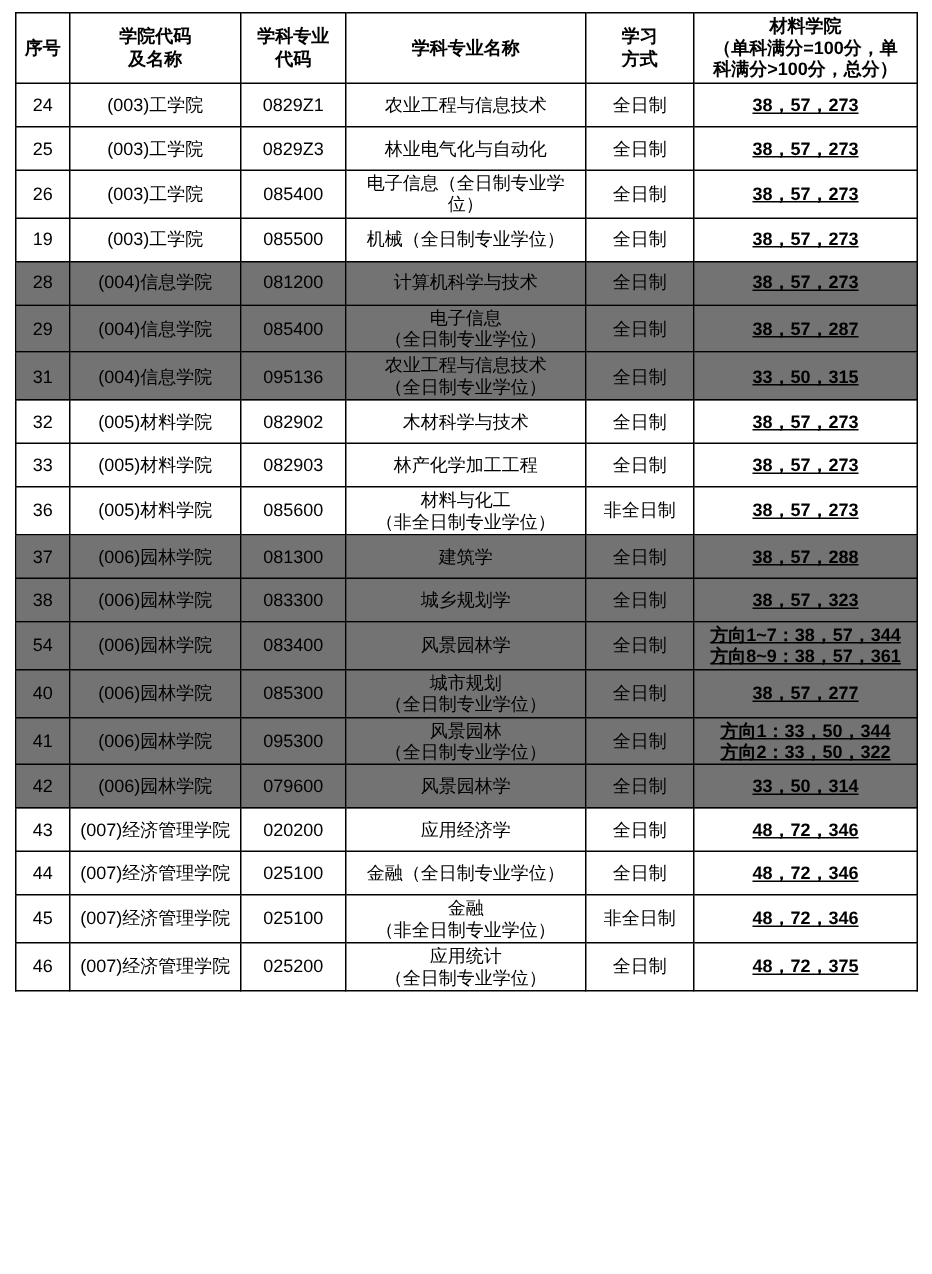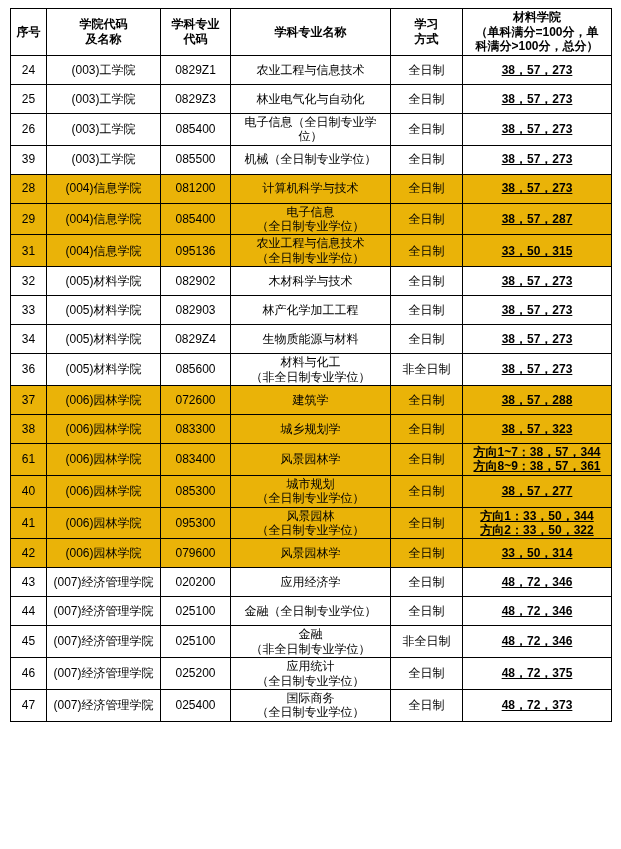--- a/index.html
+++ b/index.html
@@ -38,21 +38,21 @@
     padding: 4px 2px;
   }
   col.c-seq { width: 36px; }
   col.c-college { width: 114px; }
   col.c-code { width: 70px; }
   col.c-major { width: 160px; }
   col.c-mode { width: 72px; }
   col.c-score { width: 149px; }
 
   tbody tr.shaded td {
-    background: #eab308;
+    background: #737373;
   }
   td.score {
     font-weight: bold;
     font-size: 12.5px;
     text-decoration: underline;
   }
   td.college, td.code, td.mode, td.seq {
     font-size: 12px;
   }
   td.major {
@@ -128,21 +128,21 @@
           <td class="college"><span>(003)工学院</span></td>
           <td class="code"><span>085400</span></td>
           <td class="major">
             <span class="two-line">电子信息（全日制专业学</span>
             <span class="two-line">位）</span>
           </td>
           <td class="mode"><span>全日制</span></td>
           <td class="score"><span>38，57，273</span></td>
         </tr>
         <tr>
-          <td class="seq"><span>39</span></td>
+          <td class="seq"><span>19</span></td>
           <td class="college"><span>(003)工学院</span></td>
           <td class="code"><span>085500</span></td>
           <td class="major"><span>机械（全日制专业学位）</span></td>
           <td class="mode"><span>全日制</span></td>
           <td class="score"><span>38，57，273</span></td>
         </tr>
         <tr class="shaded">
           <td class="seq"><span>28</span></td>
           <td class="college"><span>(004)信息学院</span></td>
           <td class="code"><span>081200</span></td>
@@ -182,56 +182,48 @@
         </tr>
         <tr>
           <td class="seq"><span>33</span></td>
           <td class="college"><span>(005)材料学院</span></td>
           <td class="code"><span>082903</span></td>
           <td class="major"><span>林产化学加工工程</span></td>
           <td class="mode"><span>全日制</span></td>
           <td class="score"><span>38，57，273</span></td>
         </tr>
         <tr>
-          <td class="seq"><span>34</span></td>
-          <td class="college"><span>(005)材料学院</span></td>
-          <td class="code"><span>0829Z4</span></td>
-          <td class="major"><span>生物质能源与材料</span></td>
-          <td class="mode"><span>全日制</span></td>
-          <td class="score"><span>38，57，273</span></td>
-        </tr>
-        <tr>
           <td class="seq"><span>36</span></td>
           <td class="college"><span>(005)材料学院</span></td>
           <td class="code"><span>085600</span></td>
           <td class="major">
             <span class="two-line">材料与化工</span>
             <span class="two-line">（非全日制专业学位）</span>
           </td>
           <td class="mode"><span>非全日制</span></td>
           <td class="score"><span>38，57，273</span></td>
         </tr>
         <tr class="shaded">
           <td class="seq"><span>37</span></td>
           <td class="college"><span>(006)园林学院</span></td>
-          <td class="code"><span>072600</span></td>
+          <td class="code"><span>081300</span></td>
           <td class="major"><span>建筑学</span></td>
           <td class="mode"><span>全日制</span></td>
           <td class="score"><span>38，57，288</span></td>
         </tr>
         <tr class="shaded">
           <td class="seq"><span>38</span></td>
           <td class="college"><span>(006)园林学院</span></td>
           <td class="code"><span>083300</span></td>
           <td class="major"><span>城乡规划学</span></td>
           <td class="mode"><span>全日制</span></td>
           <td class="score"><span>38，57，323</span></td>
         </tr>
         <tr class="shaded">
-          <td class="seq"><span>61</span></td>
+          <td class="seq"><span>54</span></td>
           <td class="college"><span>(006)园林学院</span></td>
           <td class="code"><span>083400</span></td>
           <td class="major"><span>风景园林学</span></td>
           <td class="mode"><span>全日制</span></td>
           <td class="score">
             <span class="two-line">方向1~7：38，57，344</span>
             <span class="two-line">方向8~9：38，57，361</span>
           </td>
         </tr>
         <tr class="shaded">
@@ -297,27 +289,16 @@
         <tr>
           <td class="seq"><span>46</span></td>
           <td class="college"><span>(007)经济管理学院</span></td>
           <td class="code"><span>025200</span></td>
           <td class="major">
             <span class="two-line">应用统计</span>
             <span class="two-line">（全日制专业学位）</span>
           </td>
           <td class="mode"><span>全日制</span></td>
           <td class="score"><span>48，72，375</span></td>
-        </tr>
-        <tr>
-          <td class="seq"><span>47</span></td>
-          <td class="college"><span>(007)经济管理学院</span></td>
-          <td class="code"><span>025400</span></td>
-          <td class="major">
-            <span class="two-line">国际商务</span>
-            <span class="two-line">（全日制专业学位）</span>
-          </td>
-          <td class="mode"><span>全日制</span></td>
-          <td class="score"><span>48，72，373</span></td>
         </tr>
       </tbody>
   </table>
 </div>
 
 </body></html>

